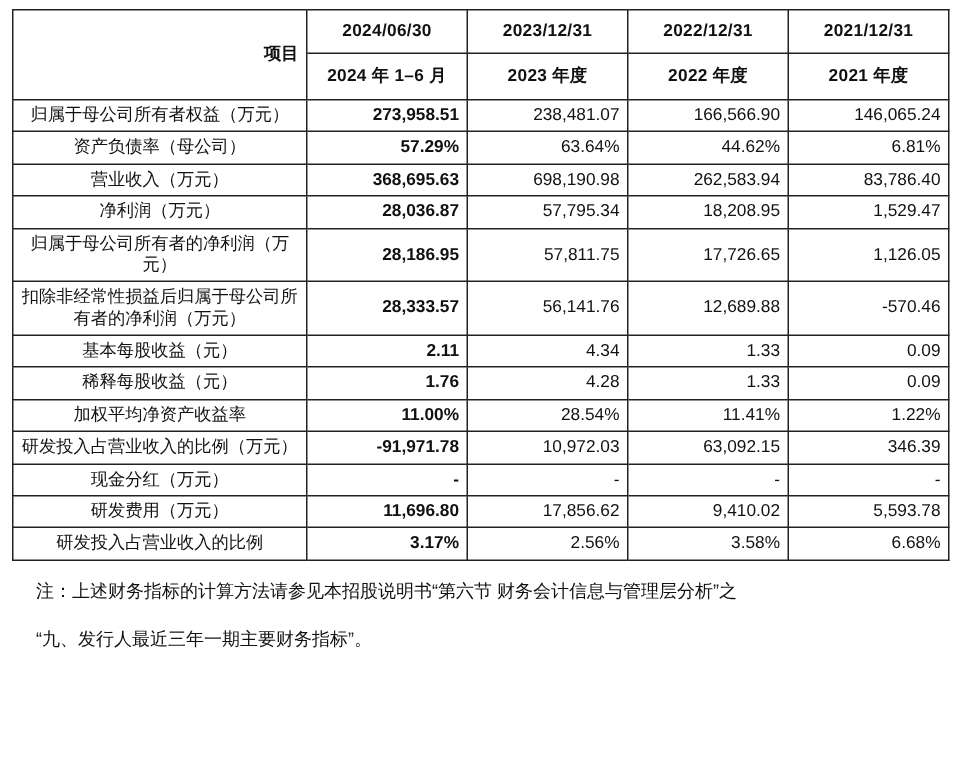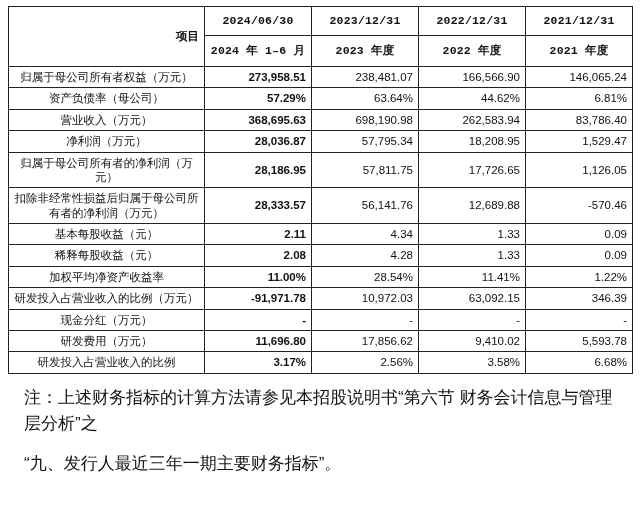--- a/index.html
+++ b/index.html
@@ -44,41 +44,40 @@
   .hdr-label {
     text-align: right;
     font-weight: bold;
     font-size: 12.5px;
   }
   .hdr-col {
     text-align: center;
     font-weight: bold;
     font-size: 12px;
     letter-spacing: 0.2px;
-    font-family: Liberation Mono, monospace;
   }
   .rowlabel {
     text-align: center;
     font-size: 11.5px;
   }
   .num {
     text-align: right;
     padding-right: 7px;
     font-size: 11.5px;
   }
   .num.bold {
     font-weight: bold;
     padding-left: 16px;
   }
   .h-top td { height: 22px; }
   .h-bot td { height: 24px; }
 
   .note {
     margin: 11px 12px 0 16px;
-    font-size: 17px;
+    font-size: 12px;
     line-height: 1.55;
     text-indent: 0;
     color: #111111;
   }
   .note .line2 {
     display: block;
     margin-top: 14px;
   }
 </style>
 </head>
@@ -160,21 +159,21 @@
       <tr>
         <td class="rowlabel">基本每股收益（元）</td>
         <td class="num bold">2.11</td>
         <td class="num">4.34</td>
         <td class="num">1.33</td>
         <td class="num">0.09</td>
       </tr>
 
       <tr>
         <td class="rowlabel">稀释每股收益（元）</td>
-        <td class="num bold">2.08</td>
+        <td class="num bold">1.76</td>
         <td class="num">4.28</td>
         <td class="num">1.33</td>
         <td class="num">0.09</td>
       </tr>
 
       <tr>
         <td class="rowlabel">加权平均净资产收益率</td>
         <td class="num bold">11.00%</td>
         <td class="num">28.54%</td>
         <td class="num">11.41%</td>

